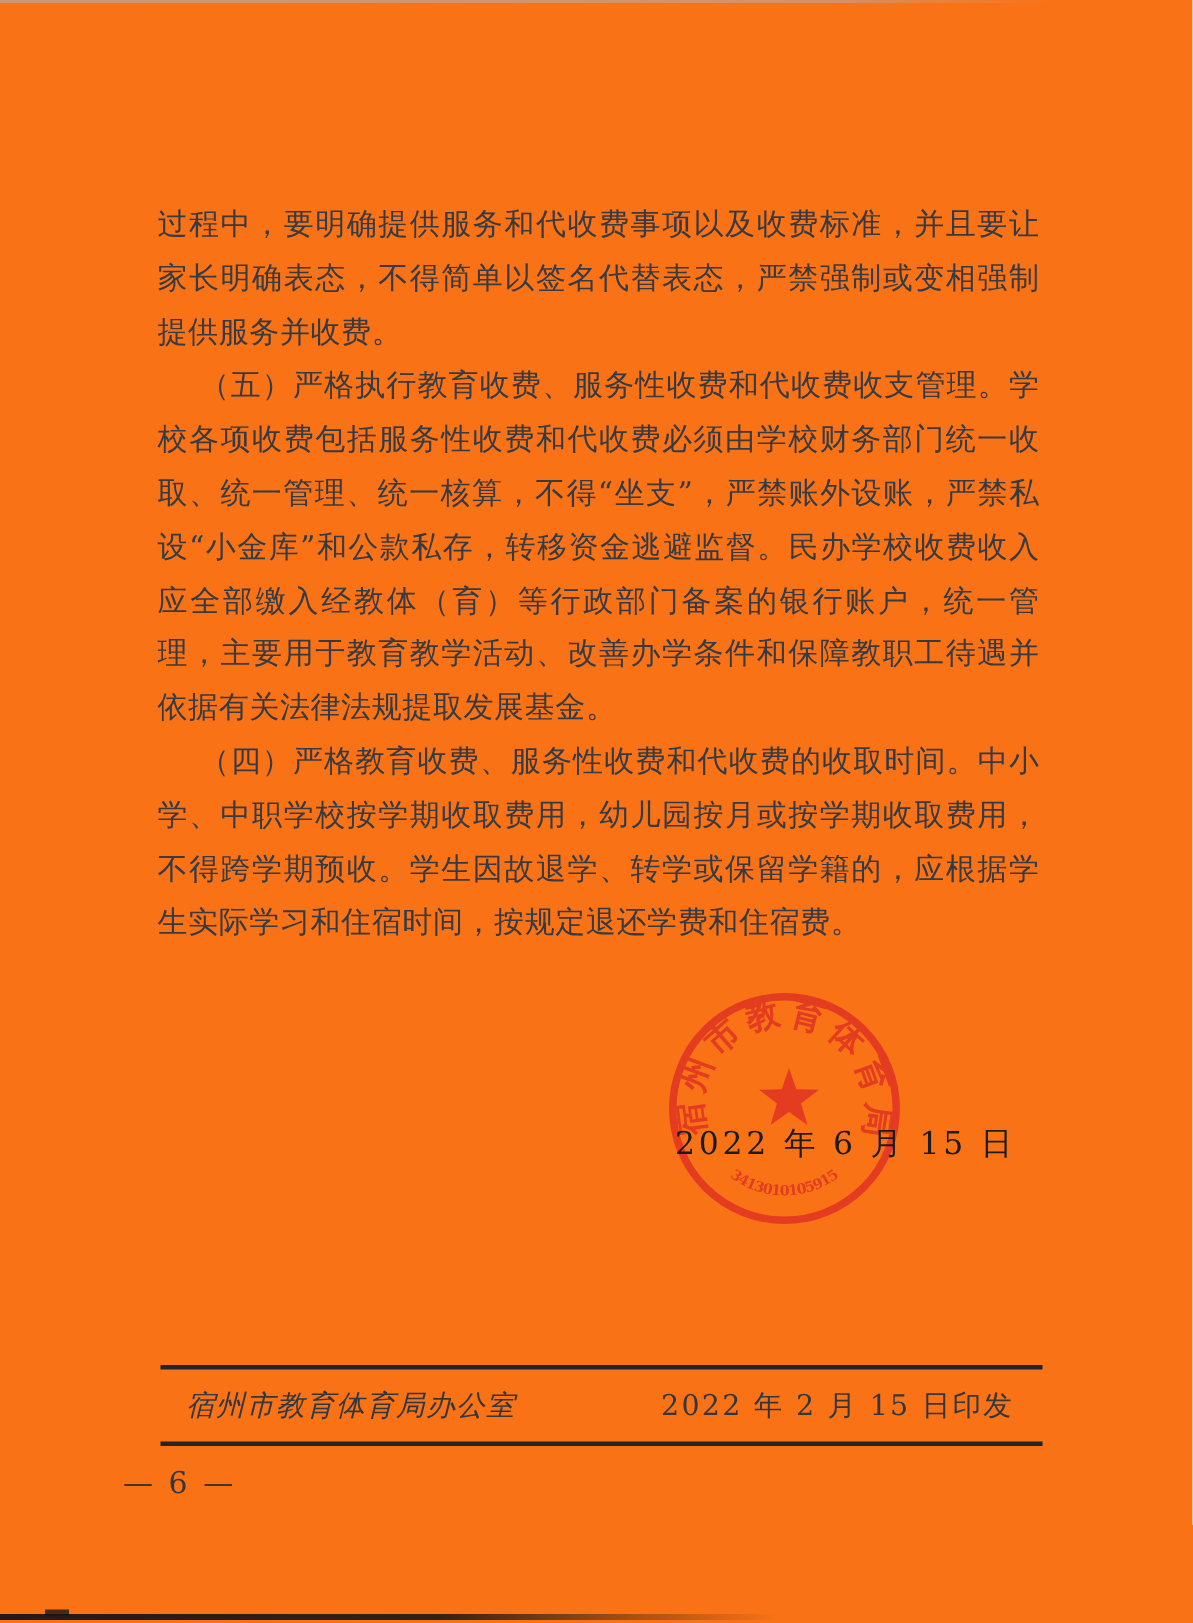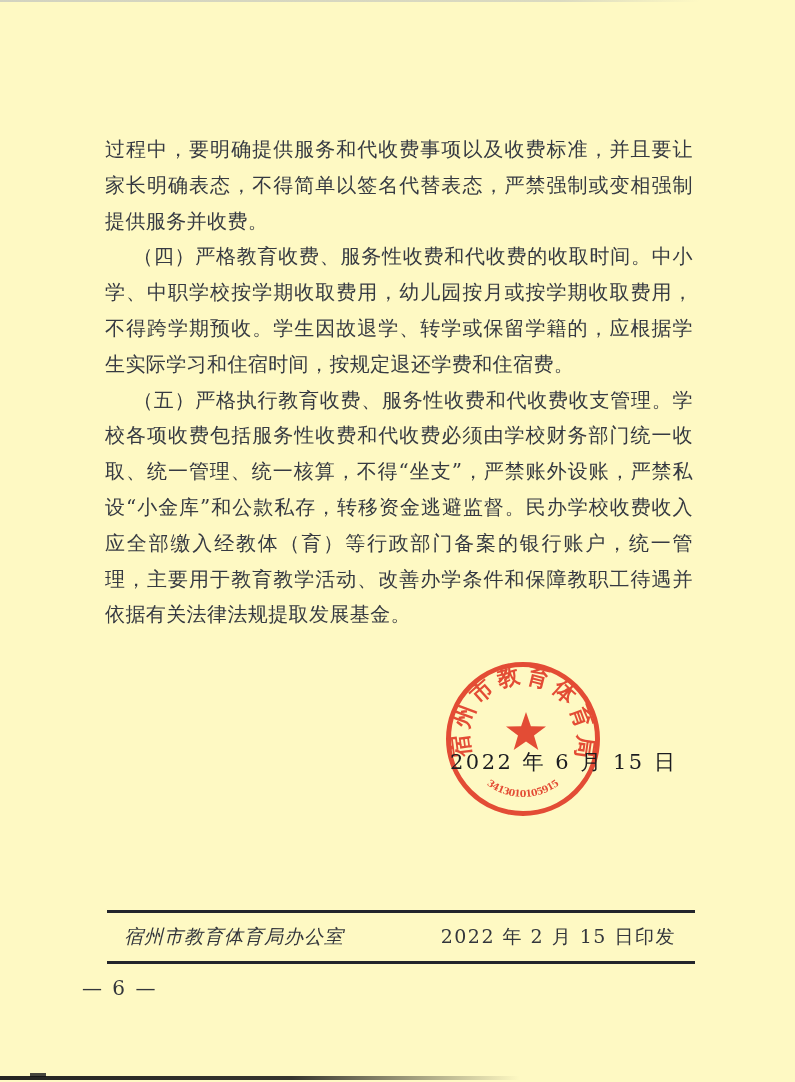--- a/index.html
+++ b/index.html
@@ -1,19 +1,19 @@
 <!DOCTYPE html>
 <html><head>
 <meta charset="utf-8">
 <style>
   html,body{margin:0;padding:0;background:#ffffff;}
   .page{
     position:relative;
     width:795px;height:1082px;
-    background:#fef9c3;
+    background:#f97316;
     overflow:hidden;
     font-family:"DejaVu Serif","Liberation Serif",serif;
   }
   
   .top-edge{
     position:absolute;left:0;top:0;width:700px;height:2px;
     background:linear-gradient(to right, rgba(175,180,190,0.55) 0%, rgba(175,180,190,0.45) 80%, rgba(175,180,190,0) 100%);
   }
   .doc-body{
     position:absolute;left:105px;top:132px;width:588px;
@@ -63,22 +63,22 @@
 </style>
 </head>
 <body>
 
 <div class="page">
 
   <div class="top-edge"></div>
 
   <div class="doc-body">
     <p>过程中，要明确提供服务和代收费事项以及收费标准，并且要让家长明确表态，不得简单以签名代替表态，严禁强制或变相强制提供服务并收费。</p>
+    <p class="indent">（五）严格执行教育收费、服务性收费和代收费收支管理。学校各项收费包括服务性收费和代收费必须由学校财务部门统一收取、统一管理、统一核算，不得“坐支”，严禁账外设账，严禁私设“小金库”和公款私存，转移资金逃避监督。民办学校收费收入应全部缴入经教体（育）等行政部门备案的银行账户，统一管理，主要用于教育教学活动、改善办学条件和保障教职工待遇并依据有关法律法规提取发展基金。</p>
     <p class="indent">（四）严格教育收费、服务性收费和代收费的收取时间。中小学、中职学校按学期收取费用，幼儿园按月或按学期收取费用，不得跨学期预收。学生因故退学、转学或保留学籍的，应根据学生实际学习和住宿时间，按规定退还学费和住宿费。</p>
-    <p class="indent">（五）严格执行教育收费、服务性收费和代收费收支管理。学校各项收费包括服务性收费和代收费必须由学校财务部门统一收取、统一管理、统一核算，不得“坐支”，严禁账外设账，严禁私设“小金库”和公款私存，转移资金逃避监督。民办学校收费收入应全部缴入经教体（育）等行政部门备案的银行账户，统一管理，主要用于教育教学活动、改善办学条件和保障教职工待遇并依据有关法律法规提取发展基金。</p>
   </div>
 
   <svg class="seal" viewBox="0 0 162 168" xmlns="http://www.w3.org/2000/svg">
     <circle cx="80" cy="83" r="74.5" fill="none" stroke="#e03522" stroke-width="5"></circle>
     <polygon fill="#e03522" points="83,56 87.9,70.2 103,70.5 91,79.6 95.3,94 83,85.4 70.7,94 75,79.6 63,70.5 78.1,70.2"></polygon>
     <defs>
       <path id="sealTopArc" d="M 30.2 105.3 A 55 55 0 1 1 129.8 105.3" fill="none"></path>
       <path id="sealBottomArc" d="M 42.1 127.2 A 59 59 0 0 0 117.9 127.2" fill="none"></path>
     </defs>
     <text font-size="22" fill="#e03522">

